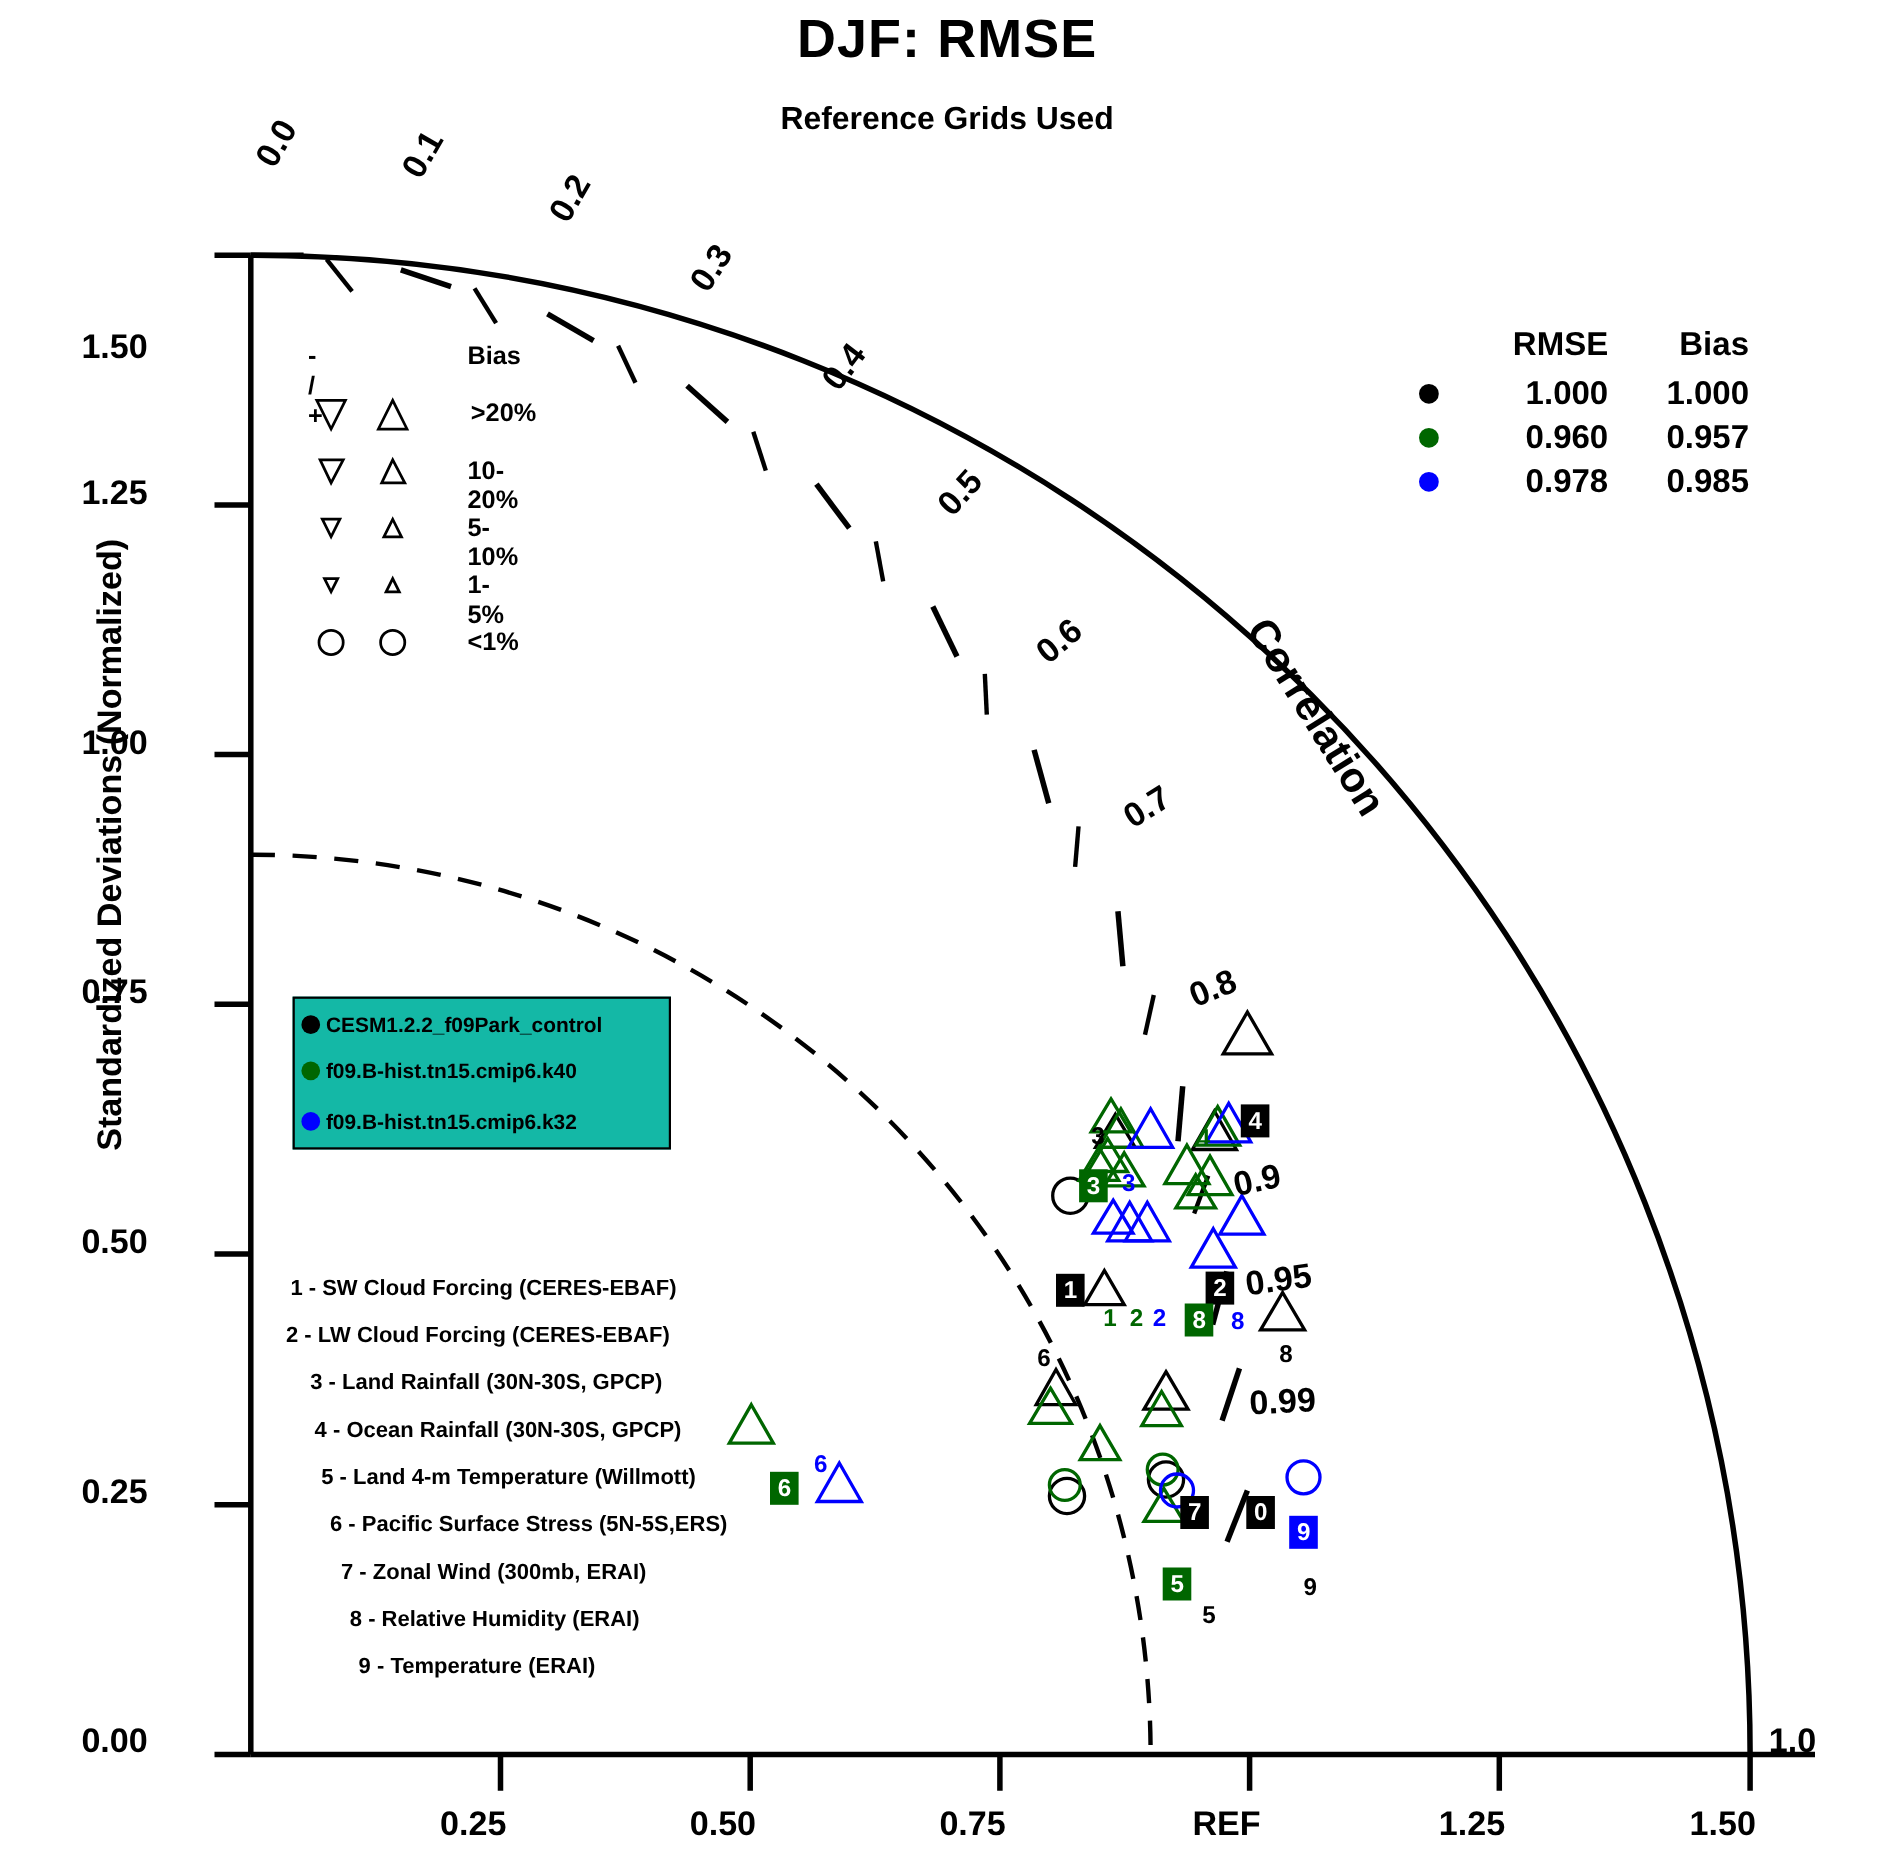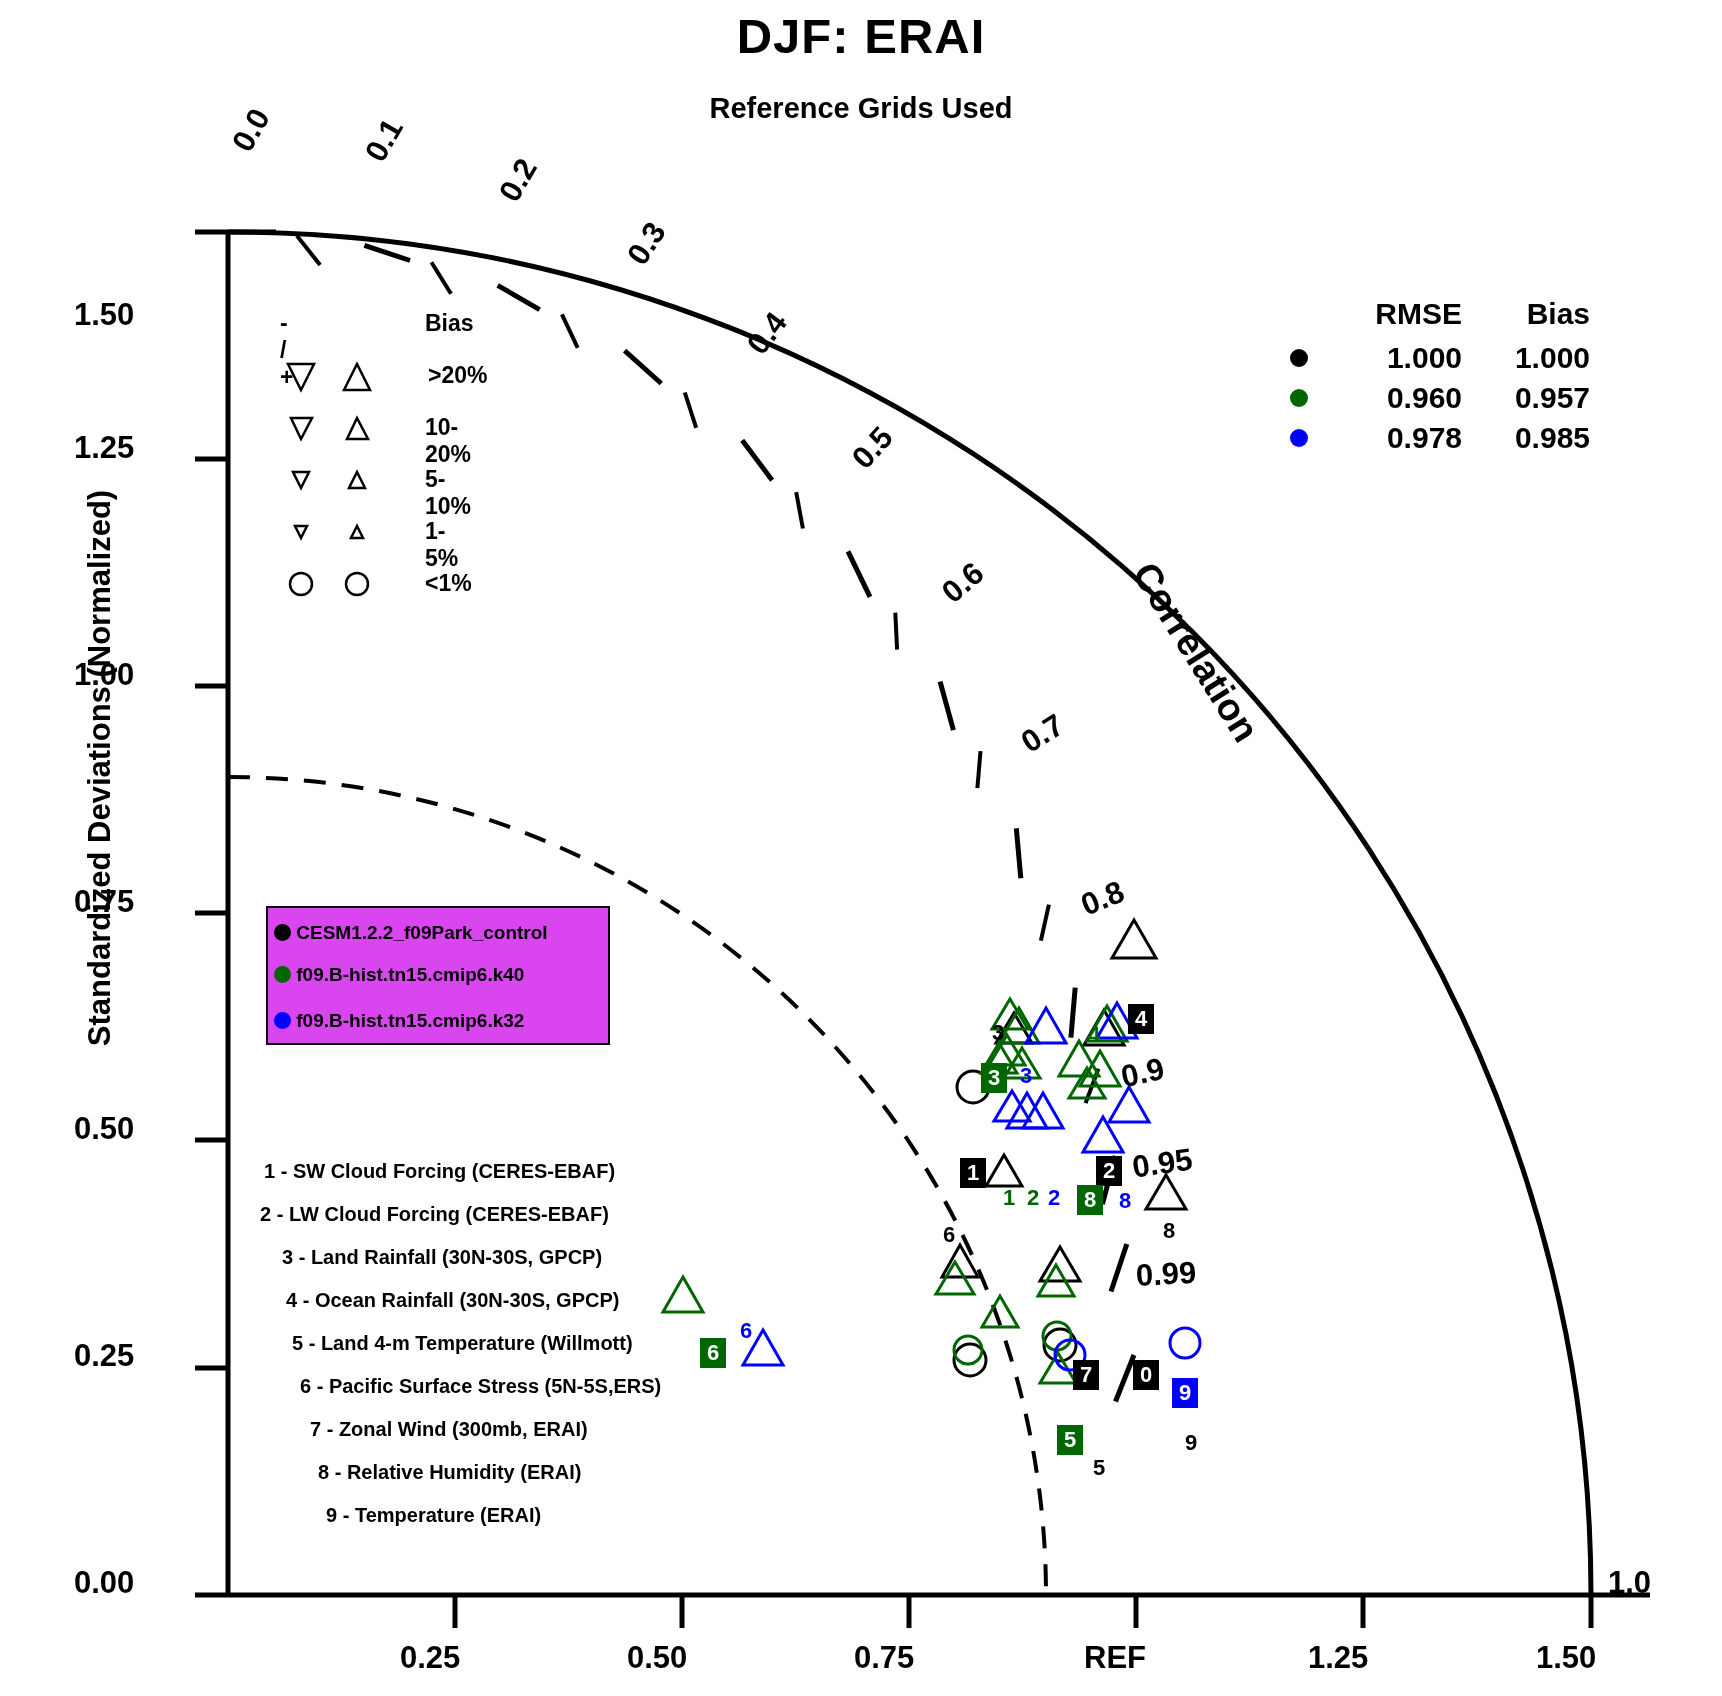--- a/index.html
+++ b/index.html
@@ -28,36 +28,36 @@
     font-size:38px;font-weight:bold;
     left:1160px;top:555px;
     transform:rotate(58deg);transform-origin:0 0;
     white-space:nowrap;
   }
   .axnum{font-size:31px;font-weight:bold;}
   .tickrot{font-size:31px;font-weight:bold;white-space:nowrap;}
   svg{position:absolute;left:0;top:0;}
   .legbox{
     position:absolute;left:266px;top:906px;width:340px;height:135px;
-    border:2px solid #000;background:#d946ef;
+    border:2px solid #000;background:#14b8a6;
   }
   .legrow{position:absolute;font-size:19px;font-weight:bold;white-space:nowrap;}
   .dot{width:17px;height:17px;border-radius:50%;display:inline-block;vertical-align:-2px;}
   .varlist{position:absolute;left:252px;top:1150px;font-size:20px;font-weight:bold;line-height:43px;}
   .biaslegend{position:absolute;left:280px;top:310px;font-size:23px;font-weight:bold;}
   .statlegend{position:absolute;left:1290px;top:290px;font-size:30px;font-weight:bold;}
   .statrow{display:flex;align-items:center;gap:0px;height:40px;}
   .statdot{width:18px;height:18px;border-radius:50%;margin-right:26px;}
   .statcol{width:128px;text-align:right;}
   .mk{position:absolute;font-size:22px;font-weight:bold;}
 </style>
 </head>
 <body>
 
-<div class="abs" id="title">DJF: ERAI</div>
+<div class="abs" id="title">DJF: RMSE</div>
 <div class="abs" id="subtitle">Reference Grids Used</div>
 
 <div class="abs" id="ylabel">Standardized Deviations (Normalized)</div>
 
 <div class="abs" id="corrlabel">Correlation</div>
 
 <svg width="1722" height="1696">
 
   <g id="frame">
     <line x1="228" y1="232" x2="228" y2="1595" stroke="#000" stroke-width="5"></line>

